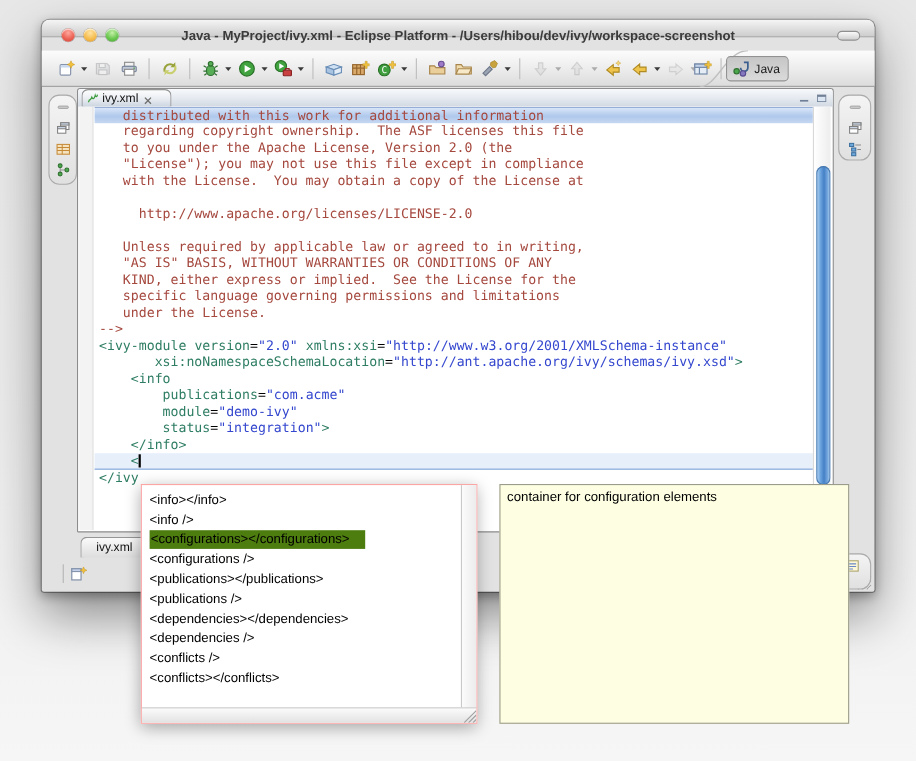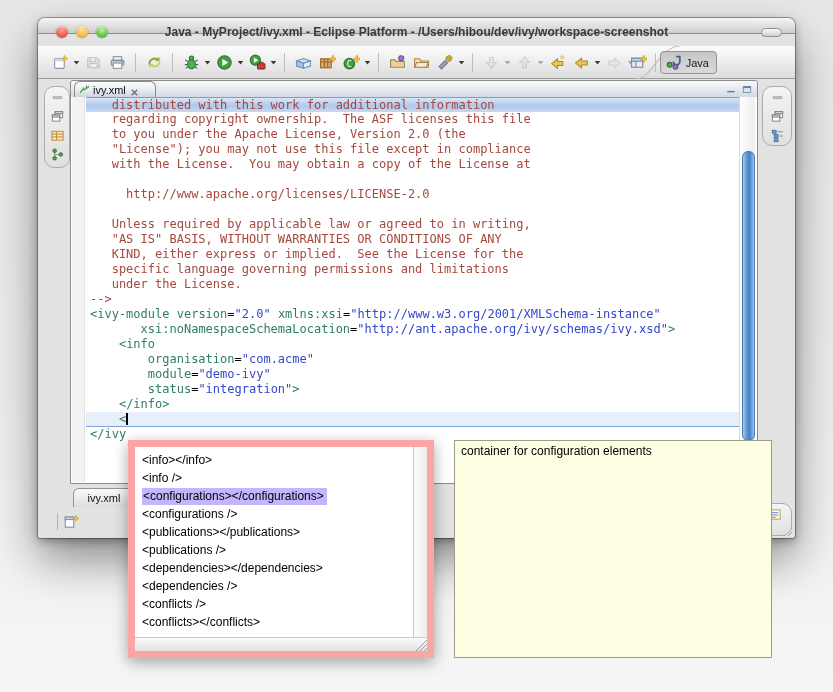--- a/index.html
+++ b/index.html
@@ -84,24 +84,24 @@
   
   #bottom-dock-tab { position:absolute; left:35px; top:470px; width:62px; height:19px;
     background:linear-gradient(180deg,#FAFAFA,#DDDDDD); border:1px solid #969696; border-bottom:none;
     border-radius:6px 6px 0 0; font-size:11px; color:#111; display:flex; align-items:center; justify-content:center; }
   #status-sep { position:absolute; left:19px; top:495px; width:1px; height:17px; background:#B4B4B4; }
   #fast-view-button { position:absolute; left:25px; top:494px; width:18px; height:18px; }
   #window-resize-grip { position:absolute; right:3px; bottom:2px; width:16px; height:15px; }
 
   
   #assist-popup { position:absolute; left:128px; top:440px; width:306px; height:218px; background:#FFF;
-    border:7px solid #fca5a5; box-shadow:0 4px 14px rgba(0,0,0,.35); z-index:5; }
+    border:1px solid #fca5a5; box-shadow:0 4px 14px rgba(0,0,0,.35); z-index:5; }
   #assist-list { position:absolute; left:0; top:0; right:14px; bottom:14px; overflow:hidden; padding-top:4px; }
   .assist-item { height:18px; line-height:18px; font-size:12px; color:#000; padding-left:7px; white-space:pre; }
-  .assist-item .hl { background:#c4b5fd; padding:1px 3px 2px 1px; }
+  .assist-item .hl { background:#4d7c0f; padding:1px 14px 2px 1px; }
   #assist-scrollbar { position:absolute; right:0; top:0; width:14px; bottom:14px; background:linear-gradient(90deg,#FBFBFB,#ECECEC); border-left:1px solid #C9C9C9; }
   #assist-hbar { position:absolute; left:0; right:0; bottom:0; height:14px; background:linear-gradient(180deg,#FBFBFB,#E2E2E2); border-top:1px solid #C9C9C9; }
   #assist-grip { position:absolute; right:0px; bottom:0px; width:14px; height:14px; }
 
   
   #assist-tooltip { position:absolute; left:454px; top:440px; width:318px; height:218px;
     background:#FEFEE3; border:1px solid #9C9C8A; z-index:6; font-size:12px; color:#000; padding:3px 6px; }
 
   svg text { user-select:none; }
 </style>
@@ -460,21 +460,21 @@
           <div class="code-line"></div>
           <div class="code-line"><span style="color: rgb(165, 72, 62);">   Unless required by applicable law or agreed to in writing,</span></div>
           <div class="code-line"><span style="color: rgb(165, 72, 62);">   "AS IS" BASIS, WITHOUT WARRANTIES OR CONDITIONS OF ANY</span></div>
           <div class="code-line"><span style="color: rgb(165, 72, 62);">   KIND, either express or implied.  See the License for the</span></div>
           <div class="code-line"><span style="color: rgb(165, 72, 62);">   specific language governing permissions and limitations</span></div>
           <div class="code-line"><span style="color: rgb(165, 72, 62);">   under the License.</span></div>
           <div class="code-line"><span style="color: rgb(165, 72, 62);">--&gt;</span></div>
           <div class="code-line"><span style="color: rgb(46, 125, 100);">&lt;ivy-module</span><span style="color: rgb(0, 0, 0);"> </span><span style="color: rgb(46, 125, 100);">version</span><span style="color: rgb(0, 0, 0);">=</span><span style="color: rgb(52, 71, 206);">"2.0"</span><span style="color: rgb(0, 0, 0);"> </span><span style="color: rgb(46, 125, 100);">xmlns:xsi</span><span style="color: rgb(0, 0, 0);">=</span><span style="color: rgb(52, 71, 206);">"http://www.w3.org/2001/XMLSchema-instance"</span></div>
           <div class="code-line"><span style="color: rgb(0, 0, 0);">       </span><span style="color: rgb(46, 125, 100);">xsi:noNamespaceSchemaLocation</span><span style="color: rgb(0, 0, 0);">=</span><span style="color: rgb(52, 71, 206);">"http://ant.apache.org/ivy/schemas/ivy.xsd"</span><span style="color: rgb(46, 125, 100);">&gt;</span></div>
           <div class="code-line"><span style="color: rgb(0, 0, 0);">    </span><span style="color: rgb(46, 125, 100);">&lt;info</span></div>
-          <div class="code-line"><span style="color: rgb(0, 0, 0);">        </span><span style="color: rgb(46, 125, 100);">organisation</span><span style="color: rgb(0, 0, 0);">=</span><span style="color: rgb(52, 71, 206);">"com.acme"</span></div>
+          <div class="code-line"><span style="color: rgb(0, 0, 0);">        </span><span style="color: rgb(46, 125, 100);">publications</span><span style="color: rgb(0, 0, 0);">=</span><span style="color: rgb(52, 71, 206);">"com.acme"</span></div>
           <div class="code-line"><span style="color: rgb(0, 0, 0);">        </span><span style="color: rgb(46, 125, 100);">module</span><span style="color: rgb(0, 0, 0);">=</span><span style="color: rgb(52, 71, 206);">"demo-ivy"</span></div>
           <div class="code-line"><span style="color: rgb(0, 0, 0);">        </span><span style="color: rgb(46, 125, 100); text-align: right;">status</span><span style="color: rgb(0, 0, 0);">=</span><span style="color: rgb(52, 71, 206);">"integration"</span><span style="color: rgb(46, 125, 100);">&gt;</span></div>
           <div class="code-line"><span style="color: rgb(0, 0, 0);">    </span><span style="color: rgb(46, 125, 100);">&lt;/info&gt;</span></div>
           <div class="code-line cur"><span style="color: rgb(0, 0, 0);">    </span><span style="color: rgb(46, 125, 100);">&lt;</span><span class="text-caret"></span></div>
           <div class="code-line"><span style="color: rgb(46, 125, 100); margin-top: 24px;">&lt;/ivy</span></div>
         </div>
       <div id="editor-scrollbar">
         <div id="scroll-thumb"></div>
       </div>
     </div>

